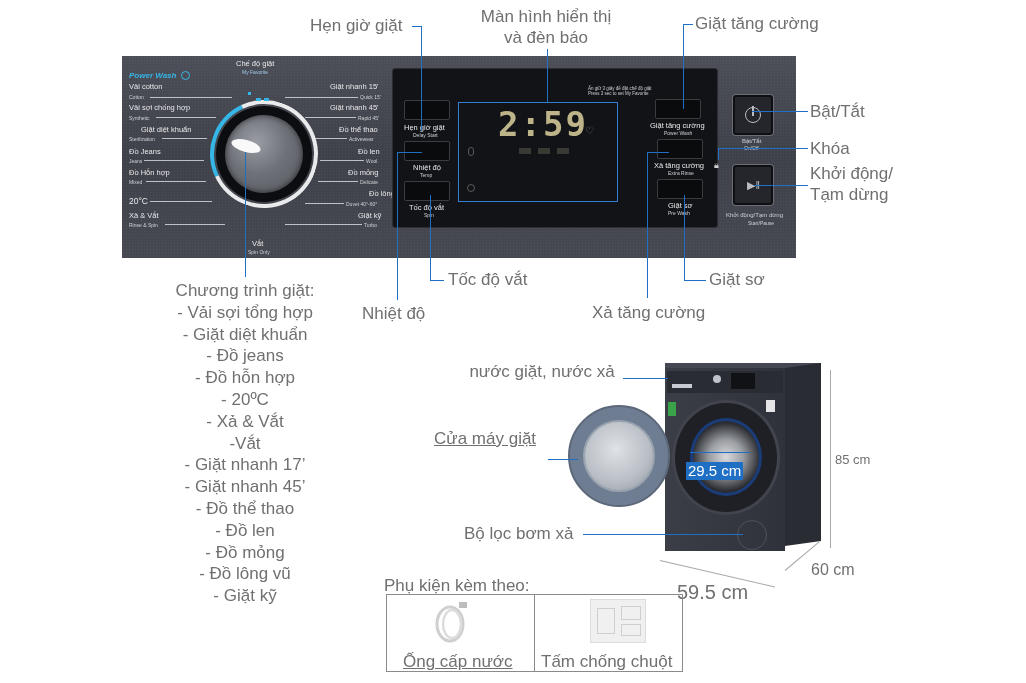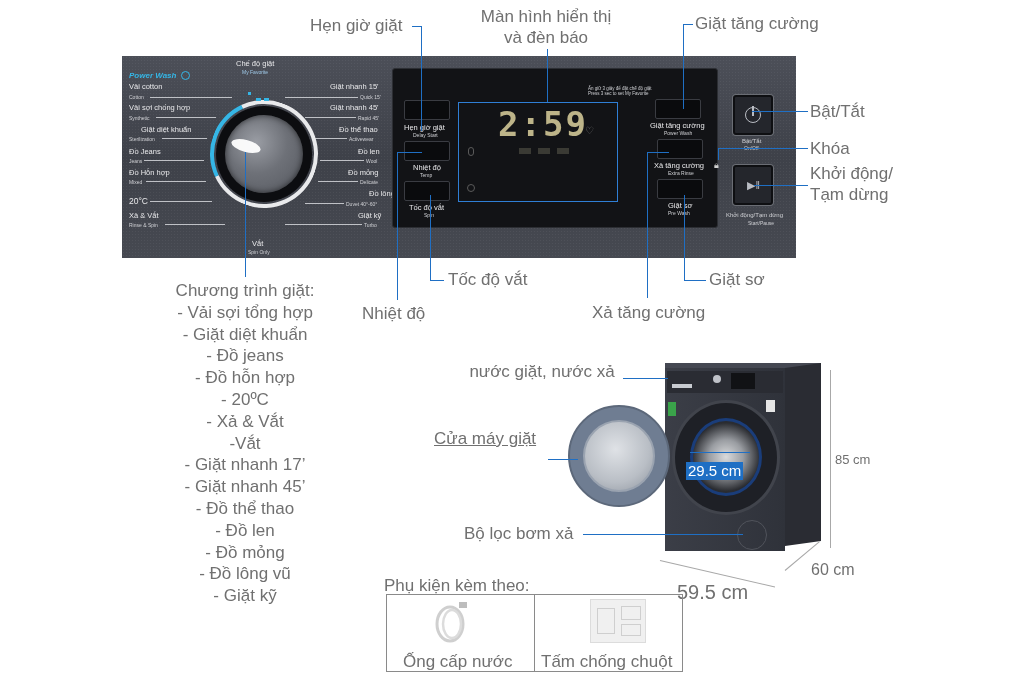--- a/index.html
+++ b/index.html
@@ -276,20 +276,20 @@
 <div id="acc-box" class="abs"></div>
 <div id="acc-divider" class="abs"></div>
 
 <div class="abs" style="left:432px;top:600px;width:40px;height:44px;">
   <svg width="40" height="44" viewBox="0 0 40 44">
     <ellipse cx="18" cy="24" rx="13" ry="17" fill="none" stroke="#cfcfcf" stroke-width="3"></ellipse>
     <ellipse cx="20" cy="24" rx="9" ry="14" fill="none" stroke="#dcdcdc" stroke-width="2.5"></ellipse>
     <rect x="27" y="2" width="8" height="6" fill="#bdbdbd"></rect>
   </svg>
 </div>
-<div class="callout" style="left:403px;top:651px;">Ống cấp nước</div>
+<div class="callout" style="left:403px;top:651px;text-decoration:underline;">Ống cấp nước</div>
 
 <div class="abs" style="left:590px;top:599px;width:56px;height:44px;background:#f0f0f0;border:1px solid #dcdcdc;">
   <div class="abs" style="left:6px;top:8px;width:18px;height:26px;border:1px solid #cfcfcf;"></div>
   <div class="abs" style="left:30px;top:6px;width:20px;height:14px;border:1px solid #cfcfcf;"></div>
   <div class="abs" style="left:30px;top:24px;width:20px;height:12px;border:1px solid #cfcfcf;"></div>
 </div>
 <div class="callout" style="left:541px;top:651px;">Tấm chống chuột</div>
 
 </body></html>

